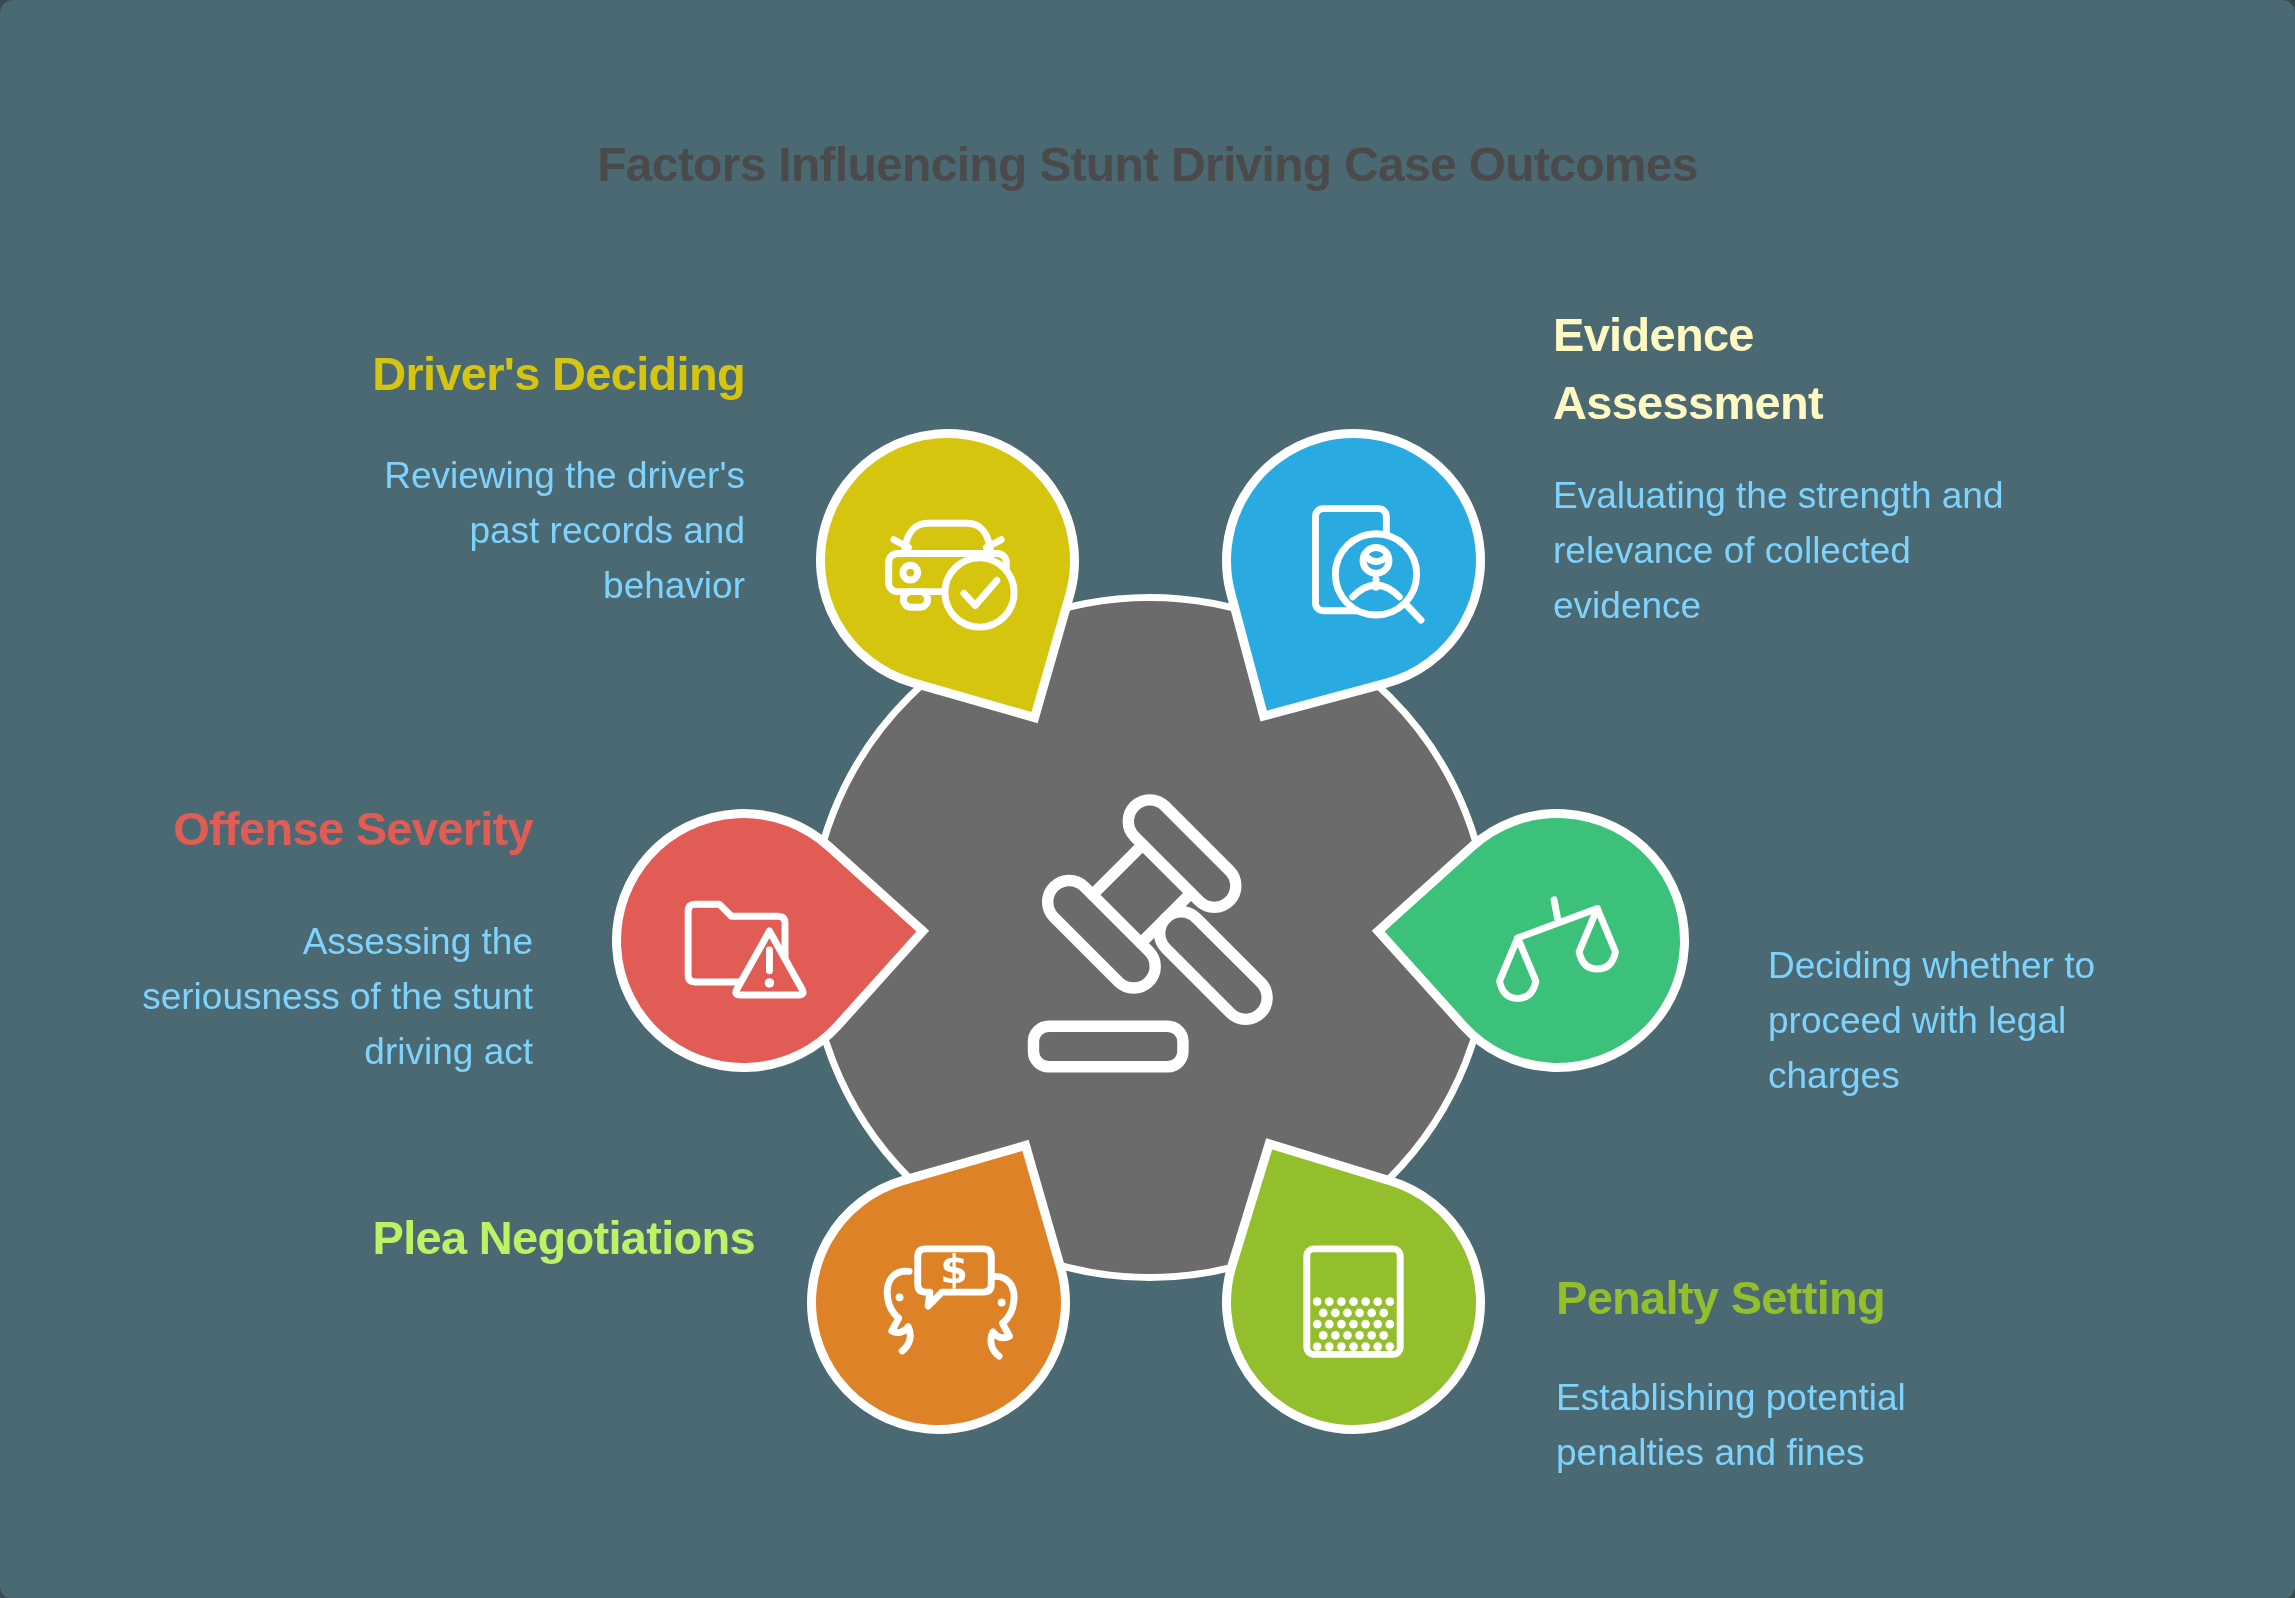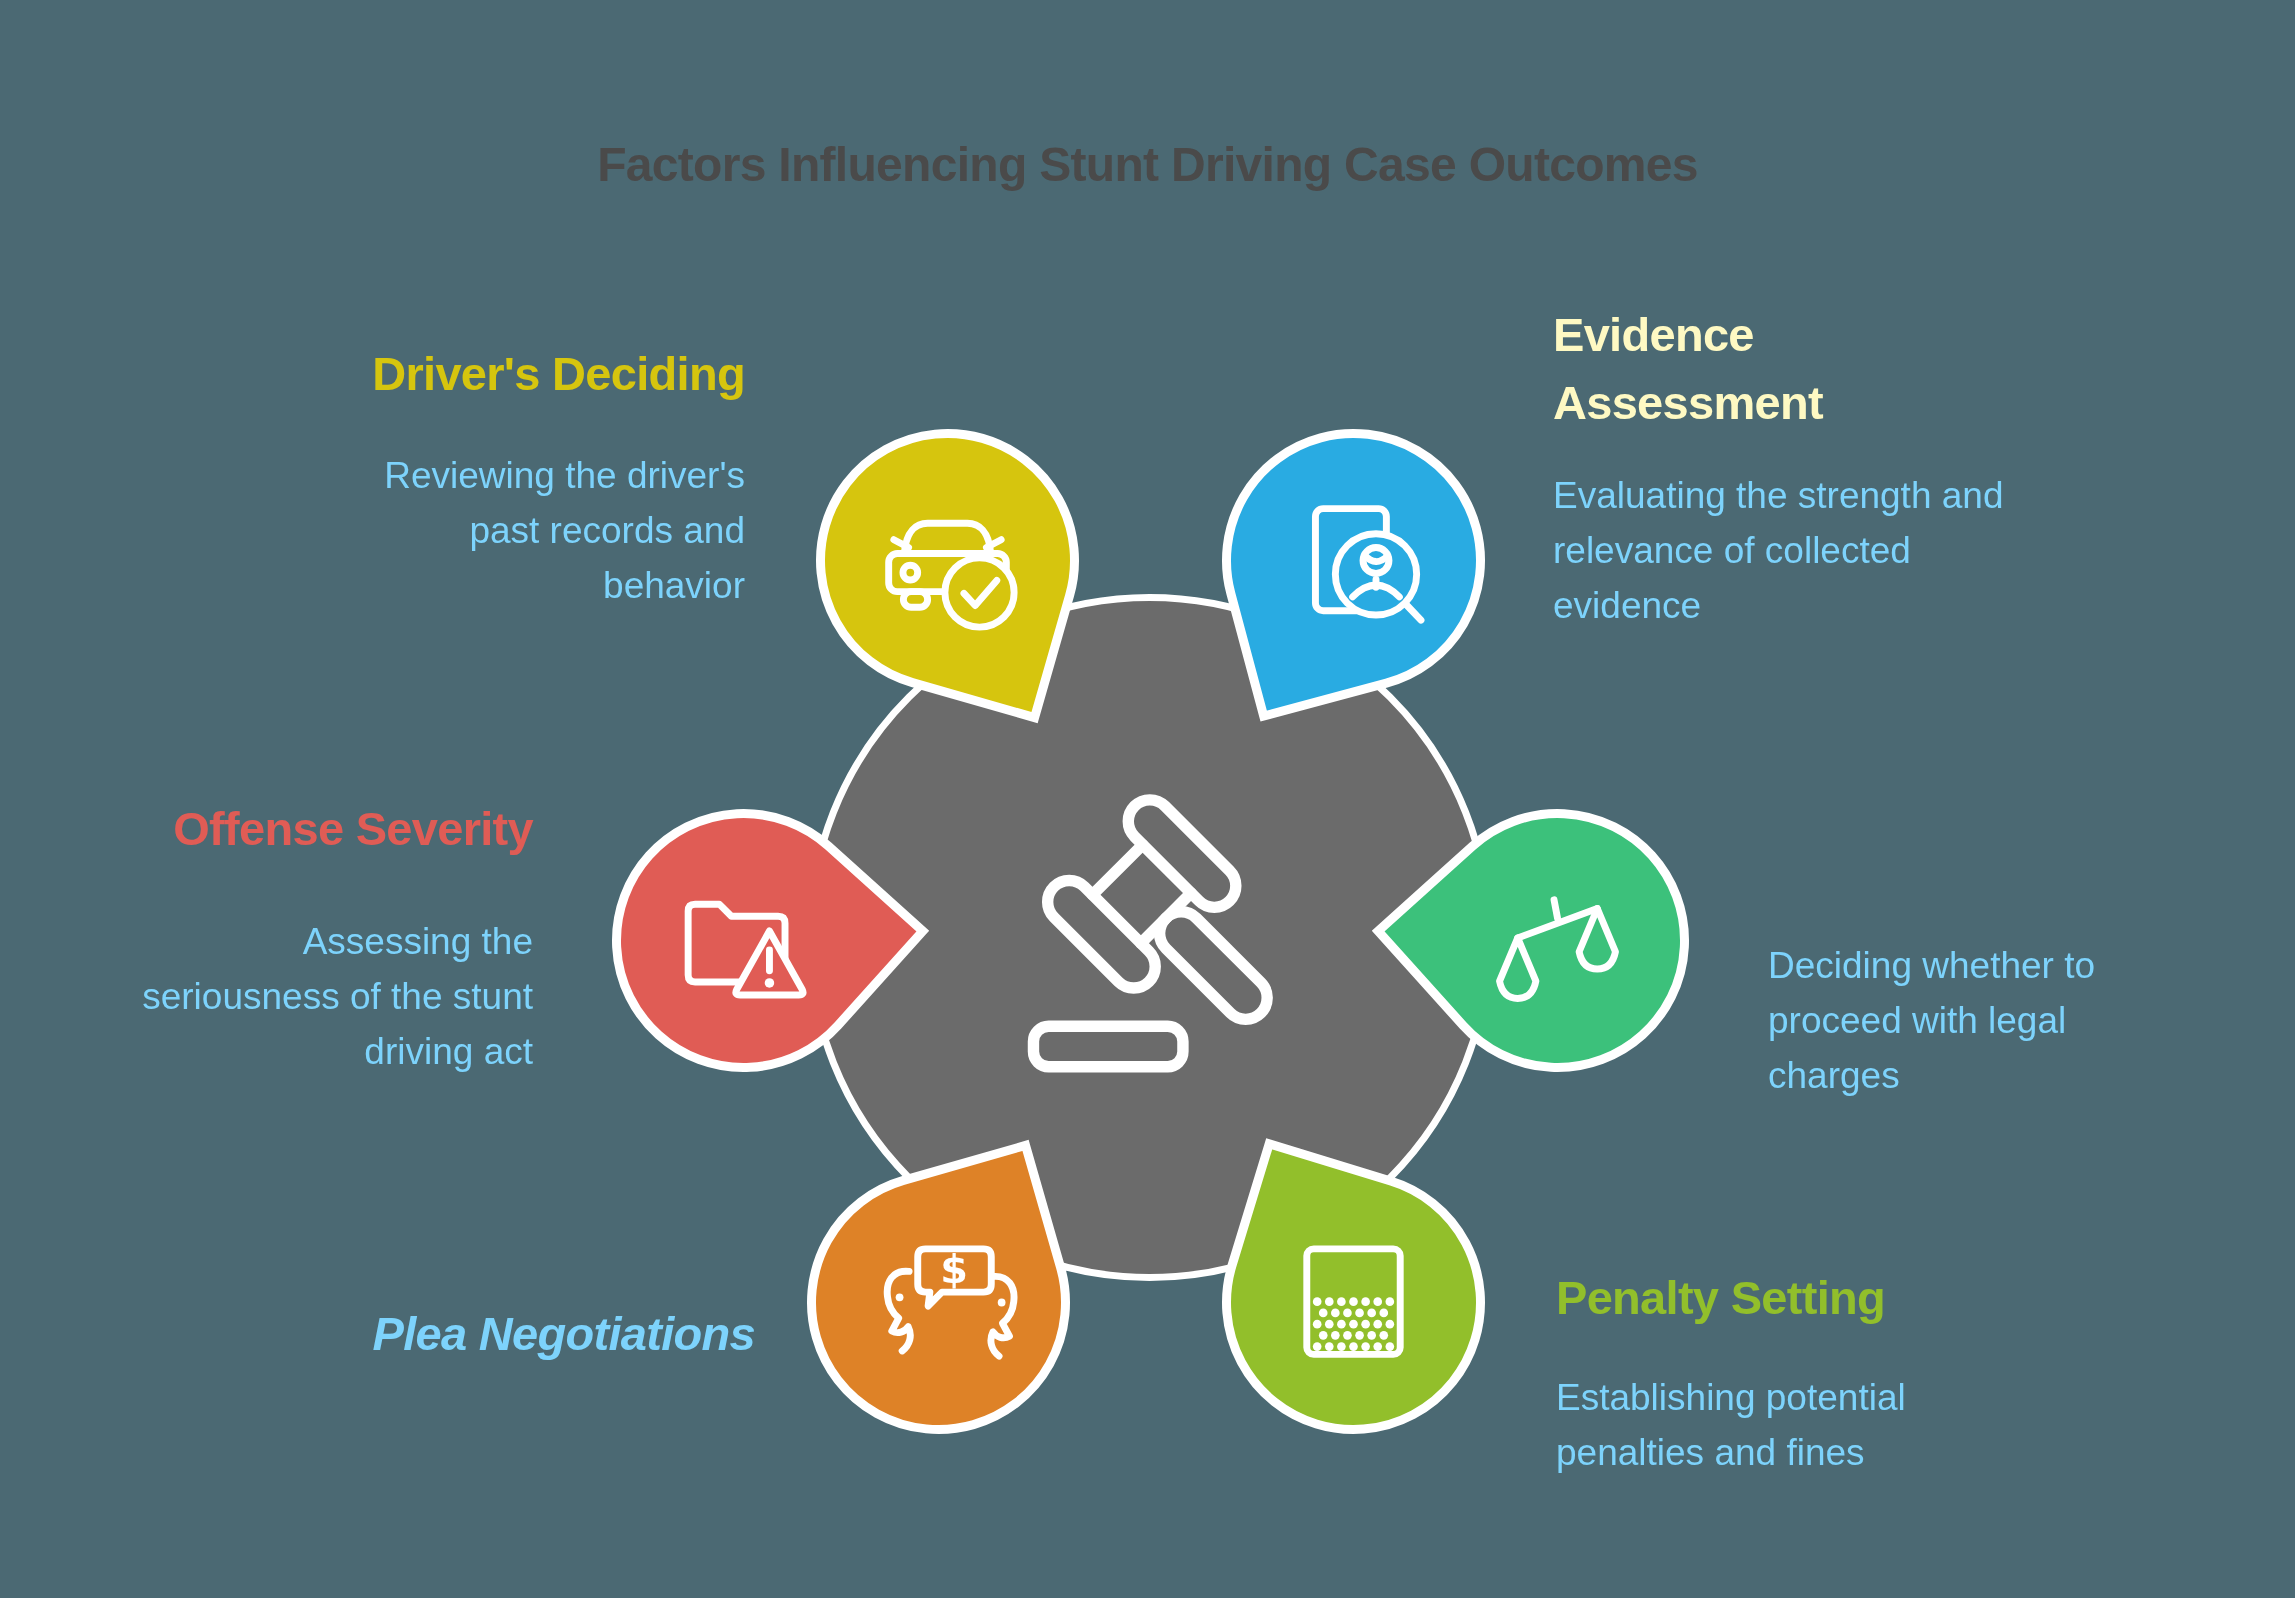--- a/index.html
+++ b/index.html
@@ -1,19 +1,20 @@
 <!DOCTYPE html>
 <html style="font-size:11px"><head>
 <meta charset="utf-8">
 <style>
   html,body{margin:0;padding:0;background:#3a4a50;}
   #canvas{
     position:relative;width:2295px;height:1599px;overflow:hidden;
     background:#4b6973;
     font-family:"Liberation Sans","DejaVu Sans",sans-serif;
+    border-radius:13px;
   }
   .title{
     position:absolute;left:0;top:137px;width:100%;text-align:center;
     font-size:48px;font-weight:700;letter-spacing:-0.7px;color:#4a4a4a;margin:0;
   }
   
   .hub{
     position:absolute;left:806px;top:594px;width:687px;height:687px;
     box-sizing:border-box;border:7px solid #fff;border-radius:50%;
     background:#6b6b6b;
@@ -44,21 +45,21 @@
   .desc{margin:0;font-size:37px;line-height:55px;color:#7dd3fc;position:absolute;}
   .ra{text-align:right;}
   #dh-h{right:1550px;top:340px;width:567px;color:#d6c50e;}
   #dh-p{right:1550px;top:448px;width:422px;}
   #ea-h{left:1553px;top:257px;width:332px;color:#fef9c3;margin-top:44px;}
   #ea-p{left:1553px;top:468px;width:456px;}
   #os-h{right:1762px;top:795px;width:567px;color:#e05c55;}
   #os-p{right:1762px;top:914px;width:436px;}
   #cd-h{left:1768px;top:795px;width:512px;color:#3cc17b;}
   #cd-p{left:1768px;top:938px;width:387px;}
-  #pn-h{right:1540px;top:1300px;width:567px;color:#7dd3fc;font-style:italic;}
+  #pn-h{right:1540px;top:1204px;width:567px;color:#bef264;}
   #pn-p{right:1540px;top:1370px;width:456px;}
   #ps-h{left:1556px;top:1264px;width:498px;color:#92bf2b;}
   #ps-p{left:1556px;top:1370px;width:436px;}
 </style>
 </head>
 <body>
 
 <div id="canvas">
 
   <h1 class="title">Factors Influencing Stunt Driving Case Outcomes</h1>

